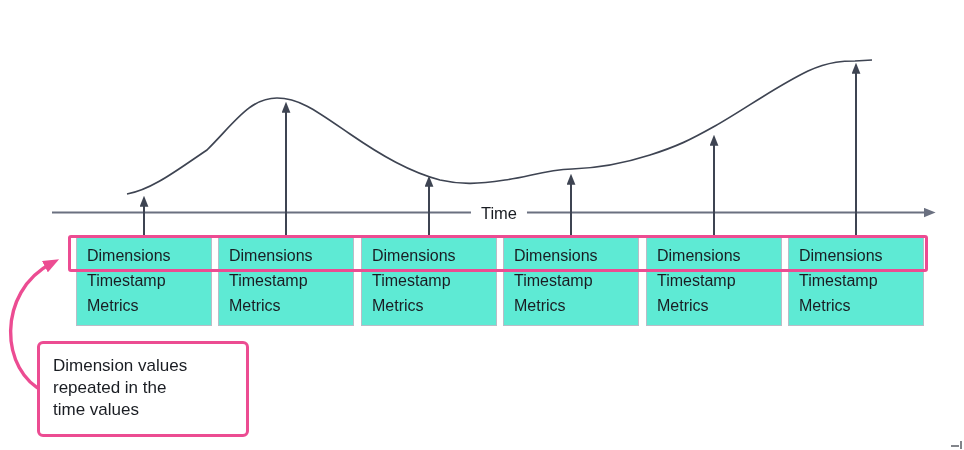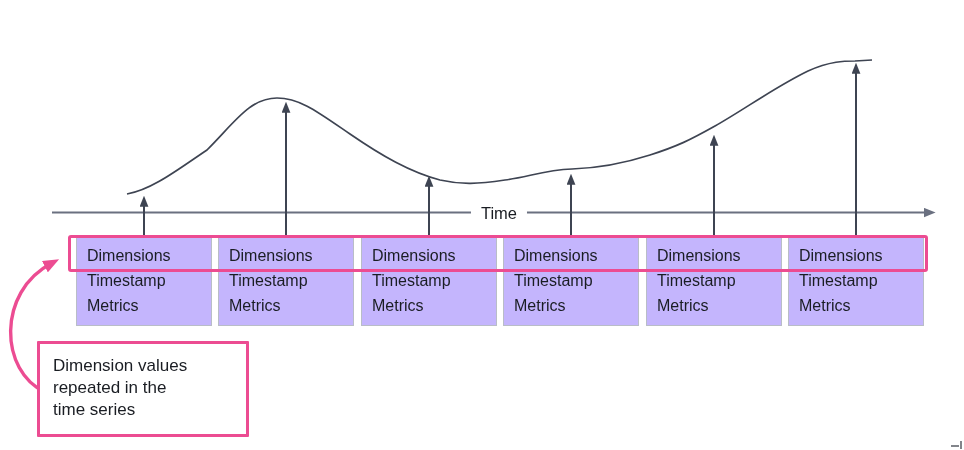--- a/index.html
+++ b/index.html
@@ -46,21 +46,21 @@
     z-index: 2;
     white-space: nowrap;
     text-align: center;
   }
 
   .record-box {
     position: absolute;
     top: 235px;
     width: 136px;
     height: 91px;
-    background: #c4b5fd;
+    background: #5eead4;
     border: 1px solid var(--box-border, #b9bdc7);
     padding: 7px 9px 0 10px;
     z-index: 2;
   }
   .record-box .field {
     display: block;
     font-size: 16px;
     line-height: 25px;
     white-space: nowrap;
   }
@@ -74,21 +74,21 @@
     z-index: 3;
     background: transparent;
   }
 
   .annotation-callout {
     position: absolute;
     left: 37px; top: 341px;
     width: 212px; height: 96px;
     background: #fff;
     border: 3px solid var(--accent-pink, #ec4c92);
-    border-radius: 1px;
+    border-radius: 6px;
     padding: 11px 8px 0 13px;
     z-index: 4;
   }
   .annotation-callout .line {
     display: block;
     font-size: 17px;
     line-height: 22px;
     white-space: nowrap;
   }
 </style>
@@ -168,16 +168,16 @@
     <span class="field">Dimensions</span>
     <span class="field">Timestamp</span>
     <span class="field">Metrics</span>
   </div>
 
   <div class="dimensions-highlight"></div>
 
   <div class="annotation-callout">
     <span class="line">Dimension values</span>
     <span class="line">repeated in the</span>
-    <span class="line">time series</span>
+    <span class="line">time values</span>
   </div>
 
 </div>
 
 </body></html>

